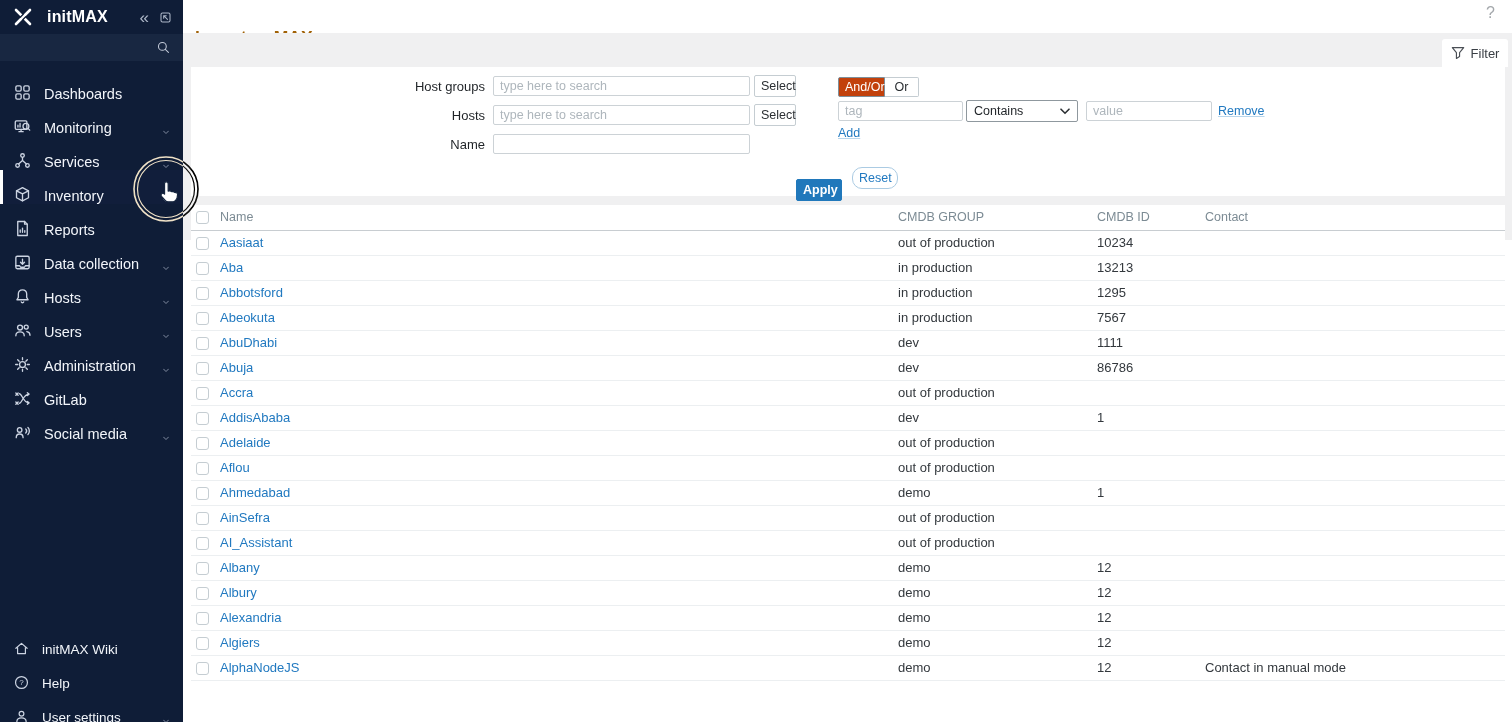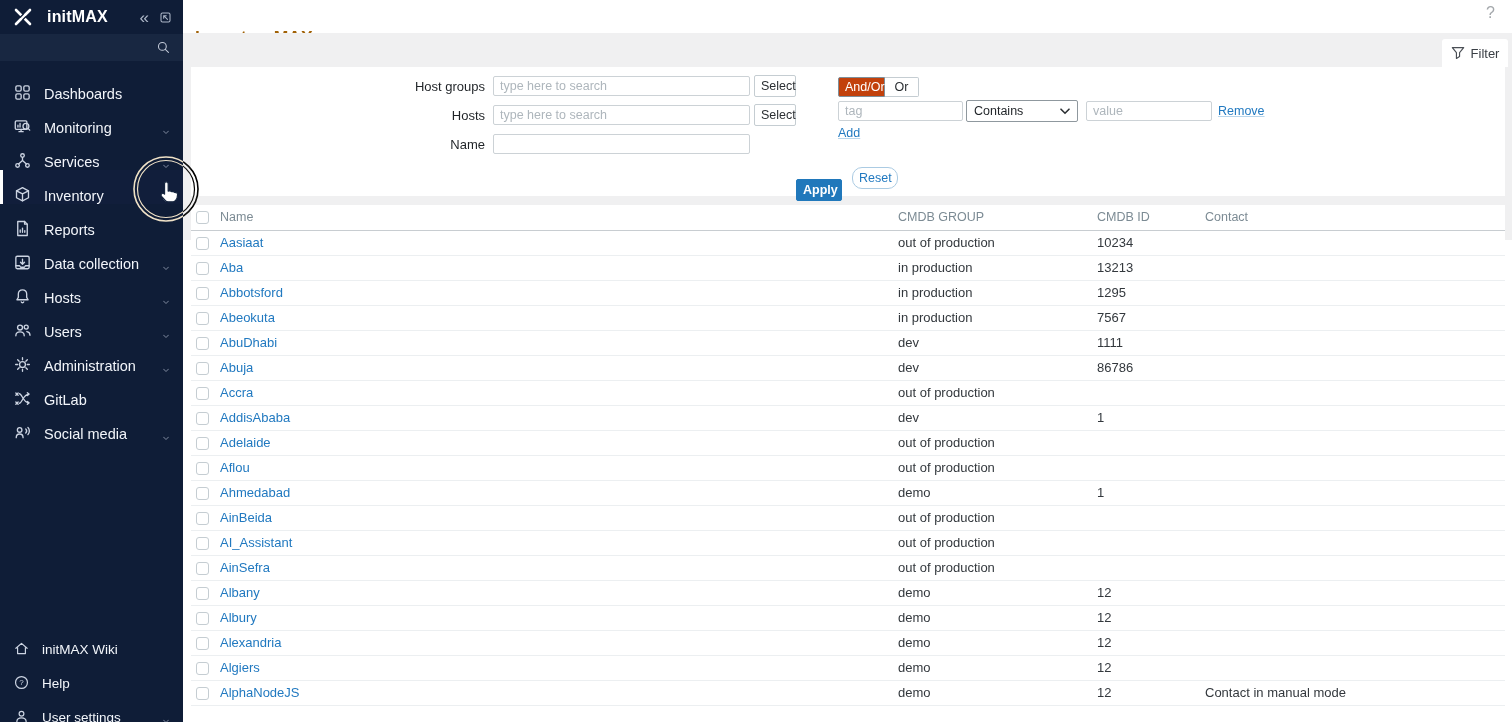--- a/index.html
+++ b/index.html
@@ -461,35 +461,28 @@
   </tr>
           <tr>
     <td><span class="cb"></span></td>
     <td><a class="row-name">Ahmedabad</a></td>
     <td class="c-group">demo</td>
     <td class="c-id">1</td>
     <td class="c-contact"></td>
   </tr>
           <tr>
     <td><span class="cb"></span></td>
-    <td><a class="row-name">AinBeida</a></td>
+    <td><a class="row-name">AinSefra</a></td>
     <td class="c-group">out of production</td>
     <td class="c-id"></td>
     <td class="c-contact"></td>
   </tr>
           <tr>
     <td><span class="cb"></span></td>
     <td><a class="row-name">AI_Assistant</a></td>
-    <td class="c-group">out of production</td>
-    <td class="c-id"></td>
-    <td class="c-contact"></td>
-  </tr>
-          <tr>
-    <td><span class="cb"></span></td>
-    <td><a class="row-name">AinSefra</a></td>
     <td class="c-group">out of production</td>
     <td class="c-id"></td>
     <td class="c-contact"></td>
   </tr>
           <tr>
     <td><span class="cb"></span></td>
     <td><a class="row-name">Albany</a></td>
     <td class="c-group">demo</td>
     <td class="c-id">12</td>
     <td class="c-contact"></td>

